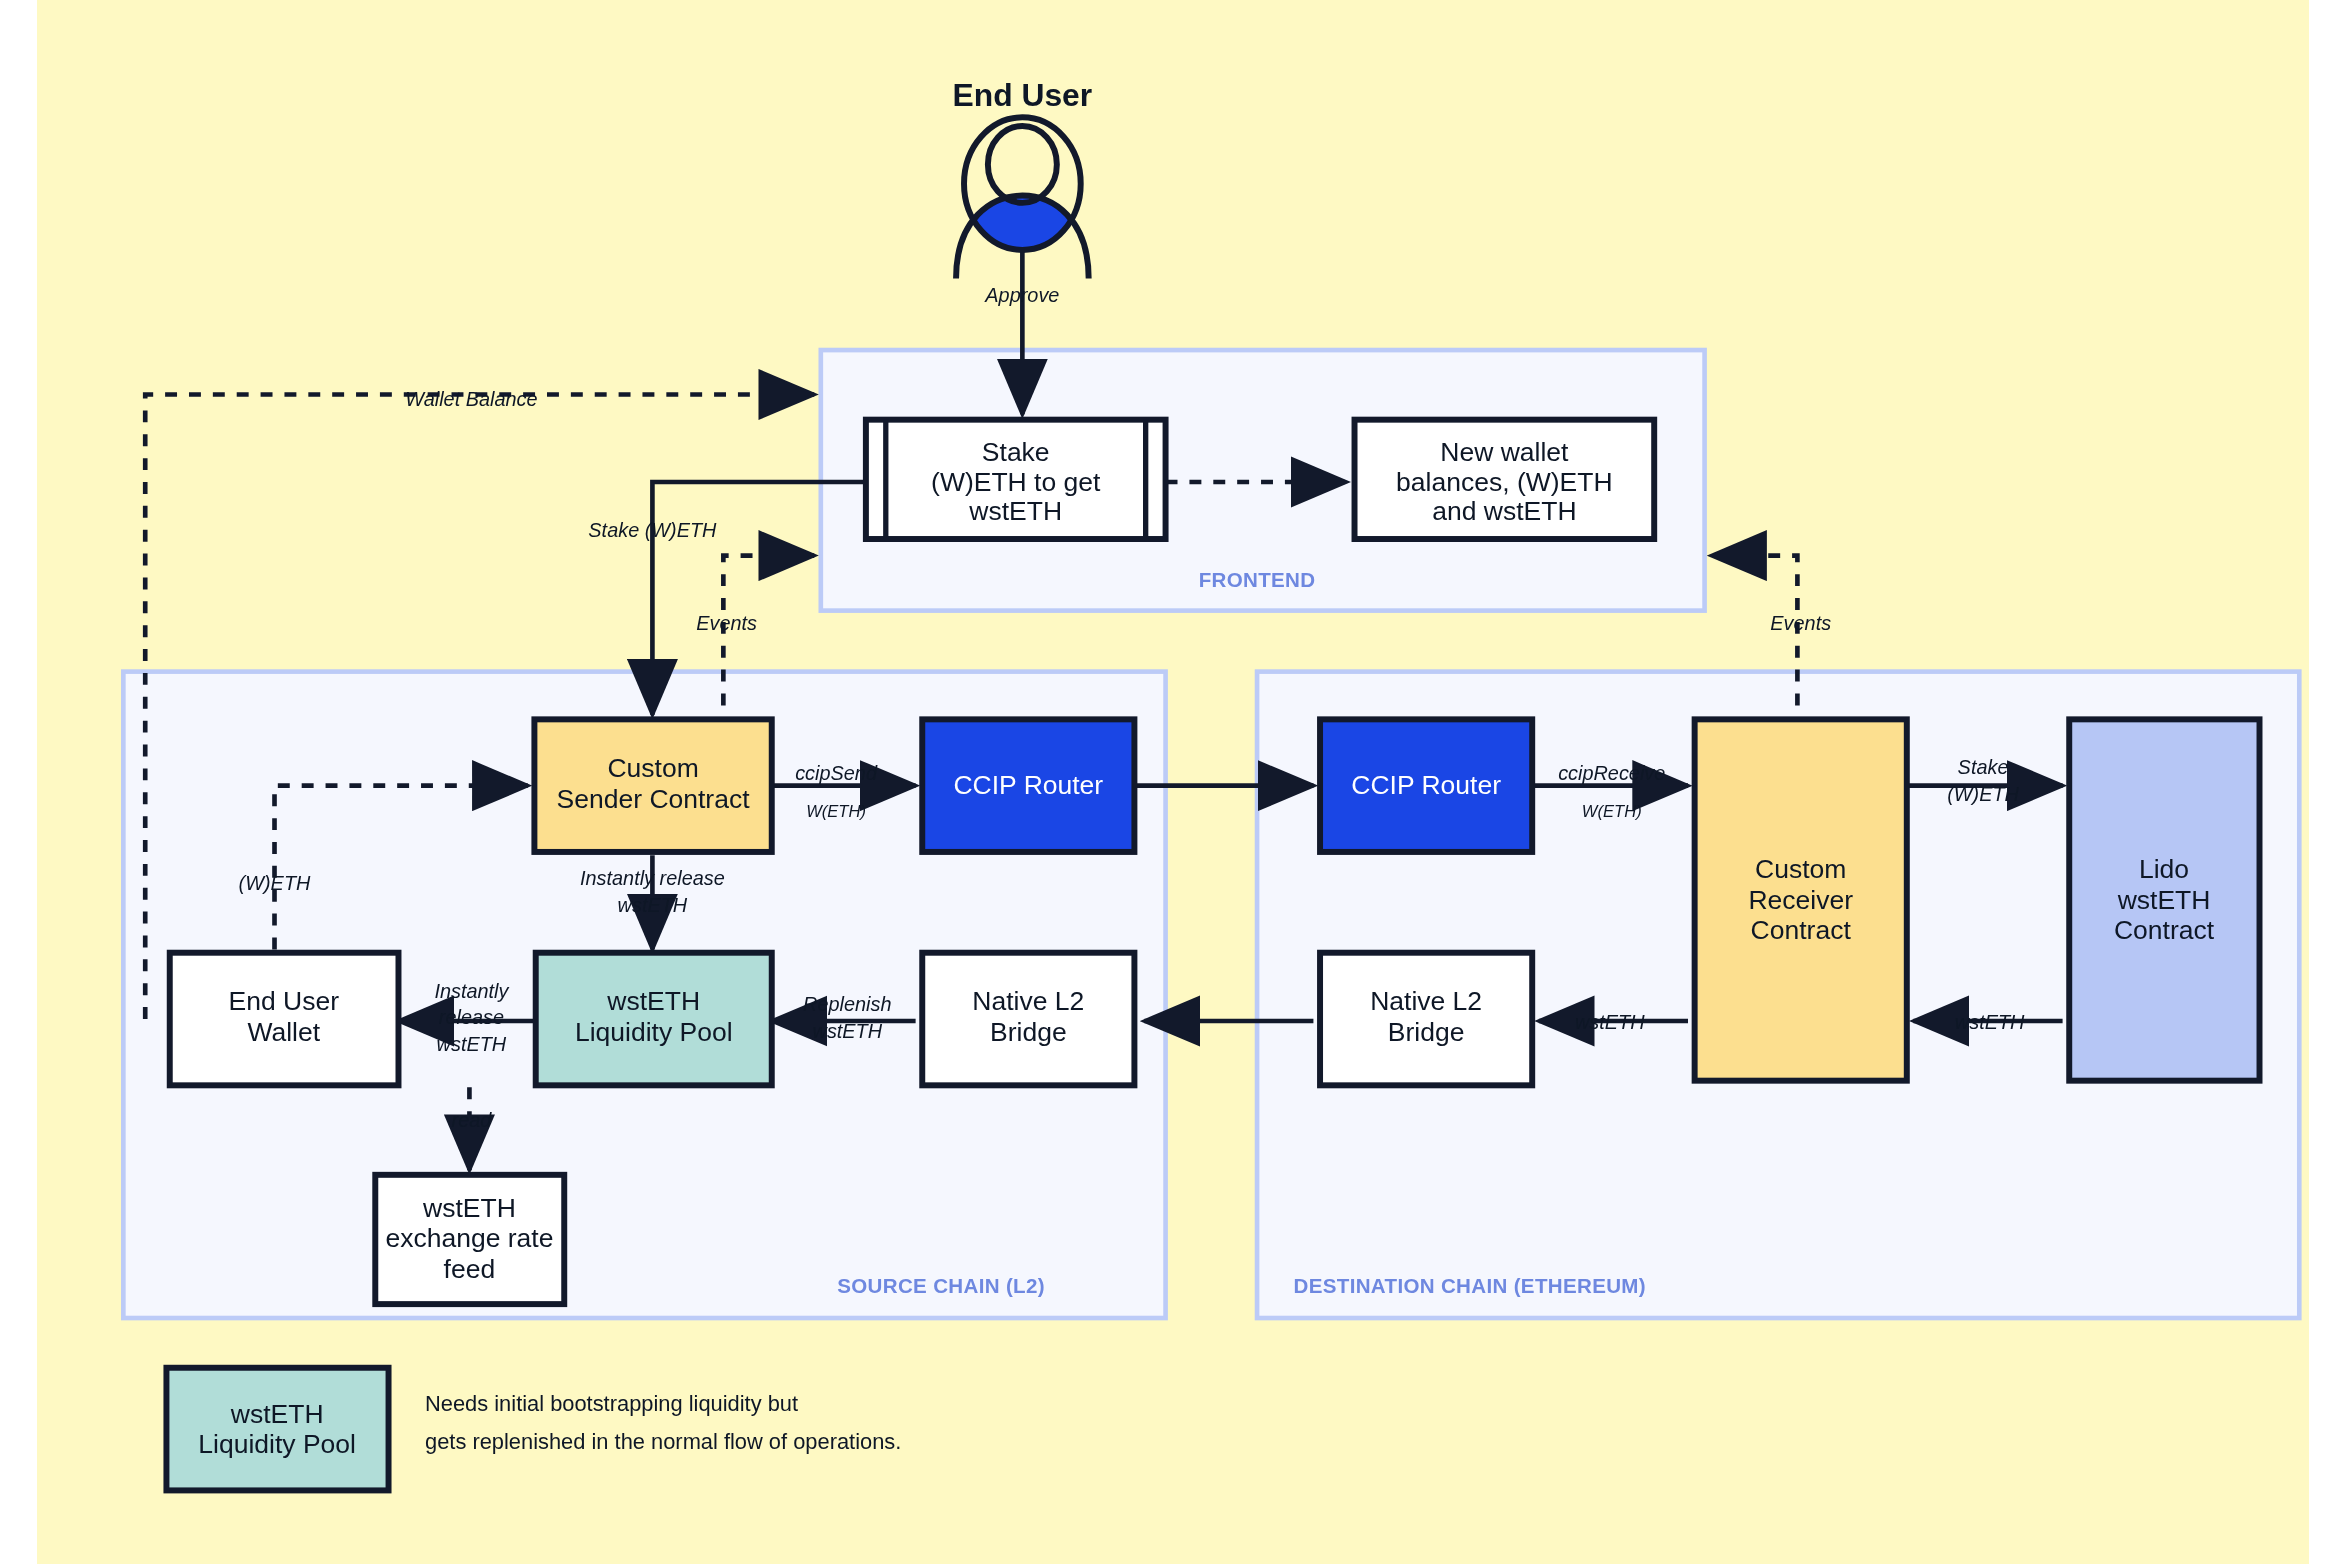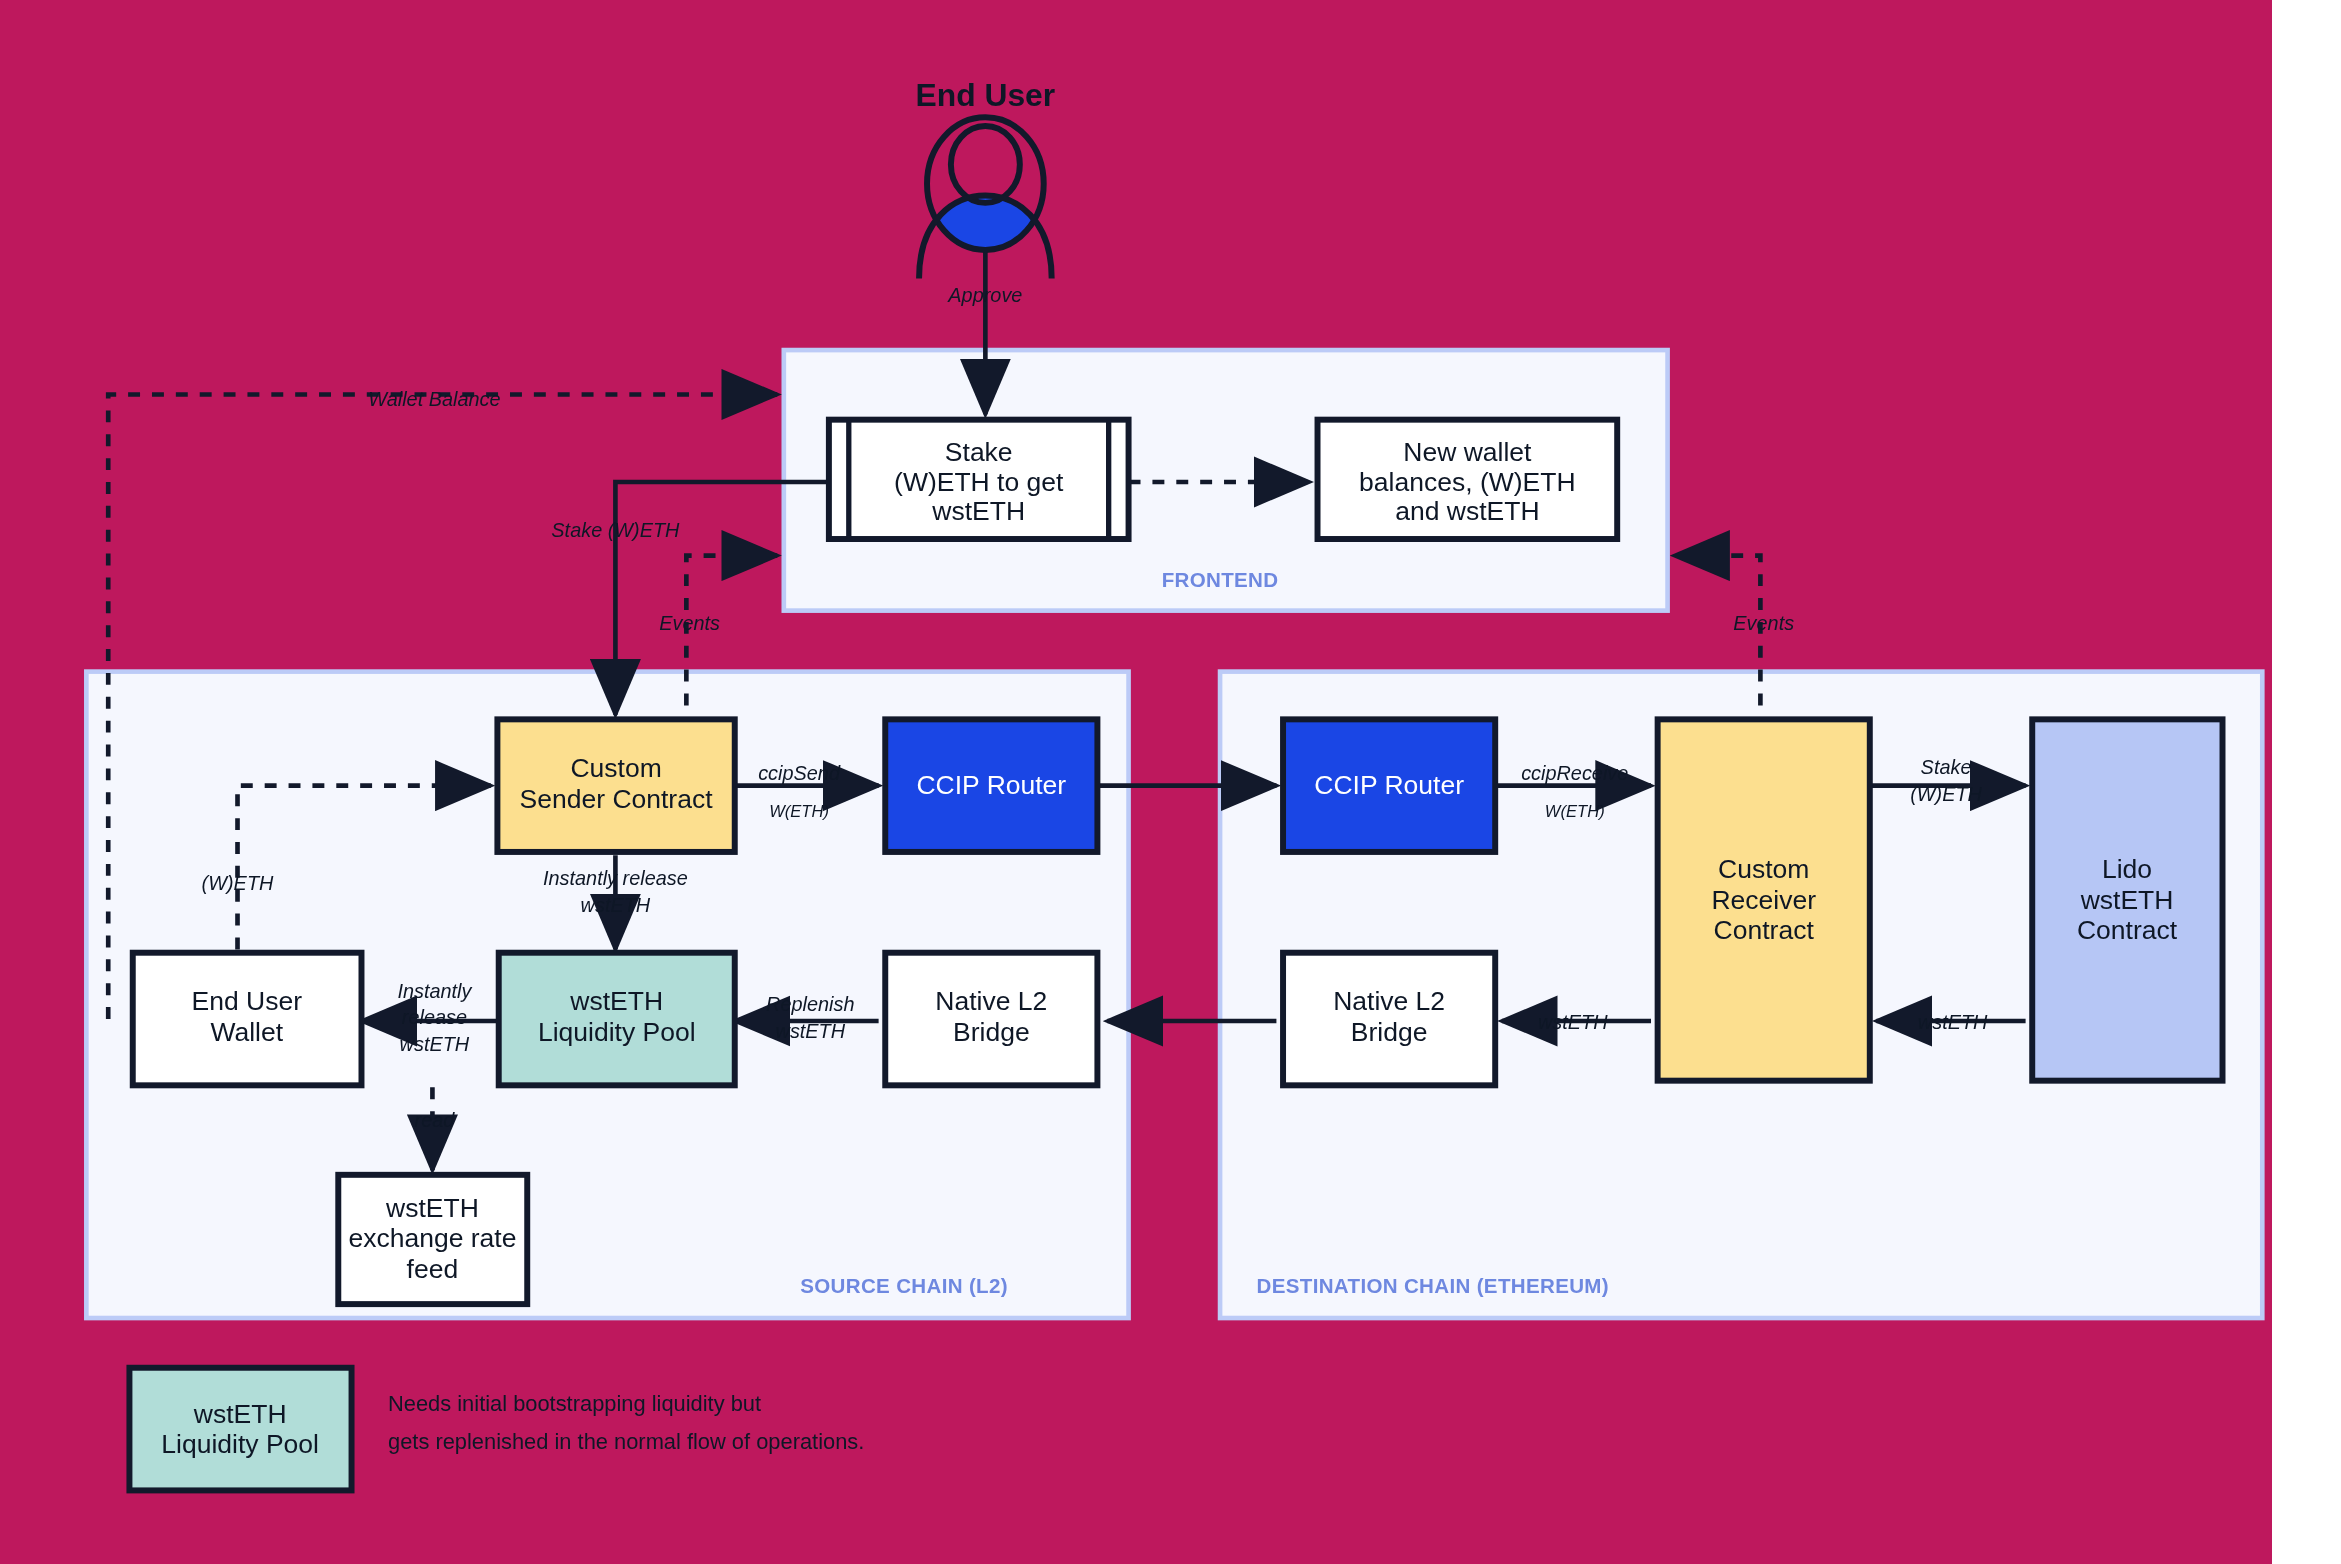--- a/index.html
+++ b/index.html
@@ -1,17 +1,17 @@
 <!DOCTYPE html>
 <html style="font-size:10.6px"><head>
 <meta charset="utf-8">
 <style>
   html,body{margin:0;padding:0;background:#ffffff;}
   body{width:2342px;height:1564px;overflow:hidden;font-family:"Liberation Sans",sans-serif;}
-  #stage{position:relative;width:2272px;height:1564px;background:#be185d;}
+  #stage{position:relative;width:2272px;height:1564px;background:#fef9c3;margin-left:37px;}
   svg{position:absolute;left:0;top:0;width:2342px;height:1564px;}
   .box-label{font-family:"Liberation Sans",sans-serif;font-size:40px;fill:#0e1726;}
   .box-label-white{font-family:"Liberation Sans",sans-serif;font-size:40px;fill:#ffffff;}
   .edge-label{font-family:"Liberation Sans",sans-serif;font-size:30px;font-style:italic;fill:#0e1726;}
   .edge-label-sm{font-family:"Liberation Sans",sans-serif;font-size:25px;font-style:italic;fill:#0e1726;}
   .zone-label{font-family:"Liberation Sans",sans-serif;font-size:31px;font-weight:bold;fill:#6e88e0;letter-spacing:0.5px;}
   .title{font-family:"Liberation Sans",sans-serif;font-size:48px;font-weight:bold;fill:#0e1726;}
   .legend-note{font-family:"Liberation Sans",sans-serif;font-size:33px;fill:#0e1726;}
 </style>
 </head>

